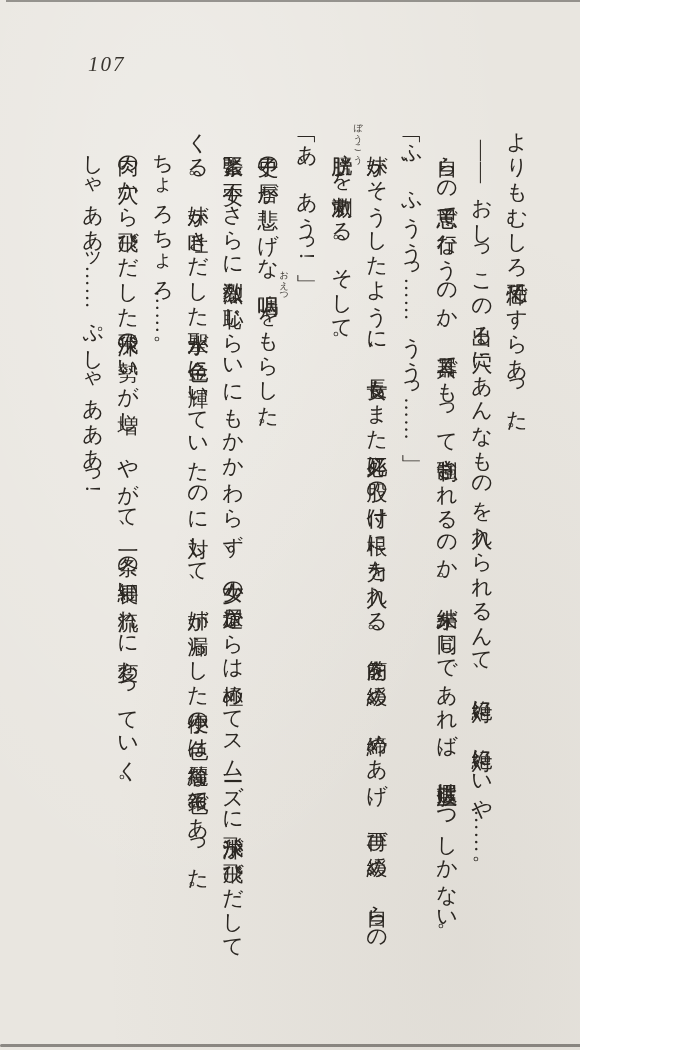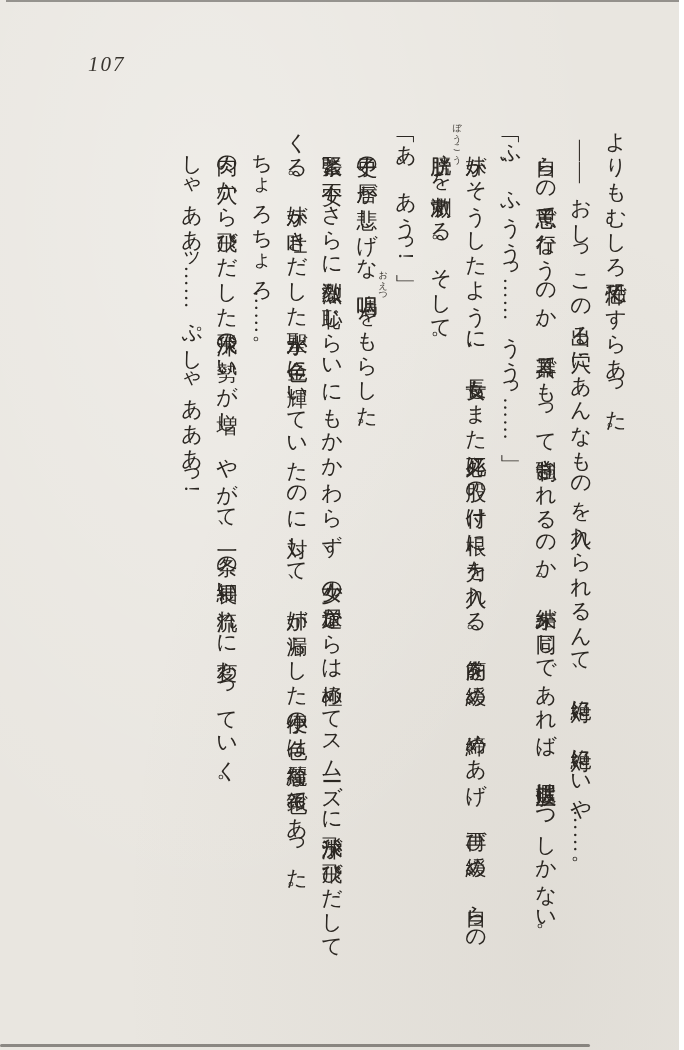--- a/index.html
+++ b/index.html
@@ -3,27 +3,26 @@
 <meta charset="utf-8">
 <style>
   html, body { margin: 0; padding: 0; }
   body {
     width: 684px; height: 1050px;
     font-family: "Liberation Serif", "DejaVu Serif", serif;
     overflow: hidden;
   }
   .page {
     position: relative;
-    width: 632px; height: 1050px;
+    width: 580px; height: 1050px;
     background:
       radial-gradient(ellipse at 30% 20%, rgba(255,255,255,0.25), rgba(0,0,0,0) 60%),
       radial-gradient(ellipse at 80% 90%, rgba(120,110,95,0.08), rgba(0,0,0,0) 55%),
       #e9e6e0;
     overflow: hidden;
-    padding-left: 47px;
   }
   .scan-edge-top {
     position: absolute; top: 0; left: 6px; width: 678px; height: 2px;
     background: rgba(45,42,38,0.45);
   }
   .scan-edge-bottom {
     position: absolute; top: 1044px; left: 0; width: 590px; height: 3px;
     background: rgba(45,42,38,0.5);
     border-radius: 2px;
   }

